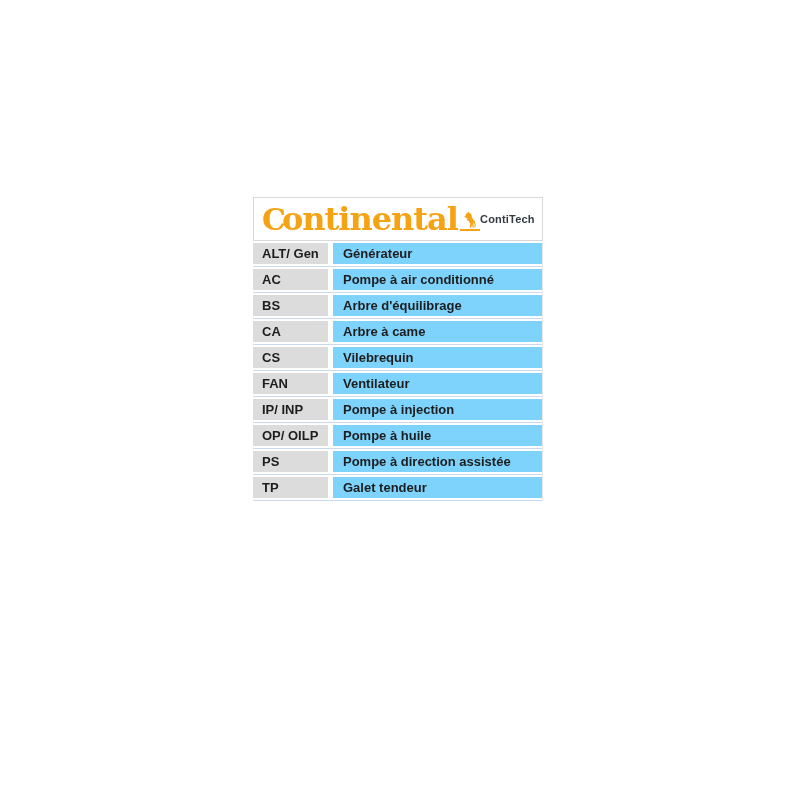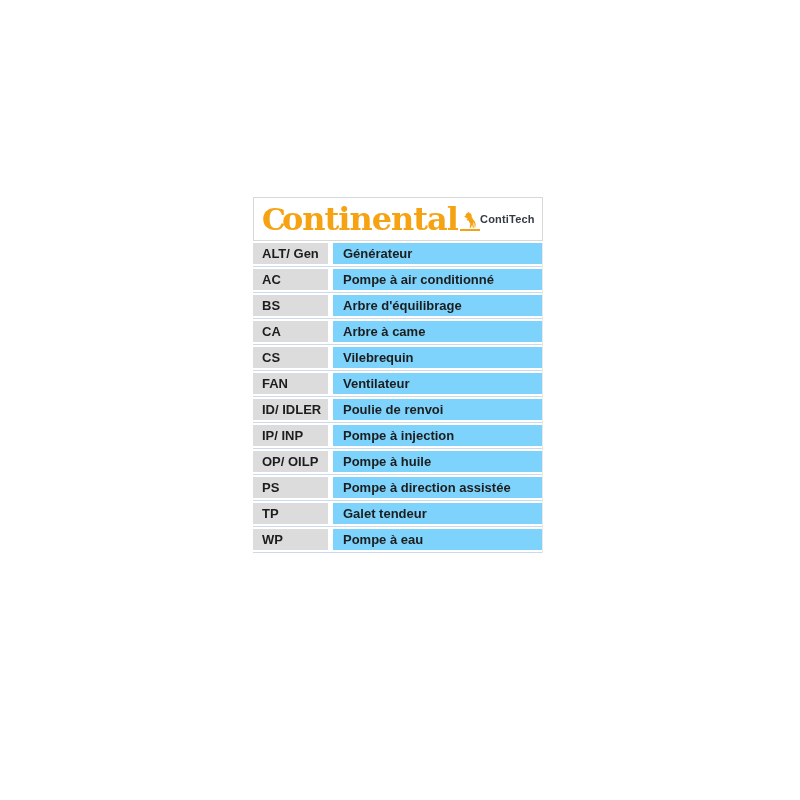--- a/index.html
+++ b/index.html
@@ -130,38 +130,30 @@
     </div>
     <div class="row">
       <div class="cell cell-abbr">CS</div>
       <div class="cell cell-desc">Vilebrequin</div>
     </div>
     <div class="row">
       <div class="cell cell-abbr">FAN</div>
       <div class="cell cell-desc">Ventilateur</div>
     </div>
     <div class="row">
-      <div class="cell cell-abbr">ID/ IDLER</div>
-      <div class="cell cell-desc">Poulie de renvoi</div>
-    </div>
-    <div class="row">
       <div class="cell cell-abbr">IP/ INP</div>
       <div class="cell cell-desc">Pompe à injection</div>
     </div>
     <div class="row">
       <div class="cell cell-abbr">OP/ OILP</div>
       <div class="cell cell-desc">Pompe à huile</div>
     </div>
     <div class="row">
       <div class="cell cell-abbr">PS</div>
       <div class="cell cell-desc">Pompe à direction assistée</div>
     </div>
     <div class="row">
       <div class="cell cell-abbr">TP</div>
       <div class="cell cell-desc">Galet tendeur</div>
     </div>
-    <div class="row">
-      <div class="cell cell-abbr">WP</div>
-      <div class="cell cell-desc">Pompe à eau</div>
-    </div>
   </div>
 
 </div>
 
 </body></html>

